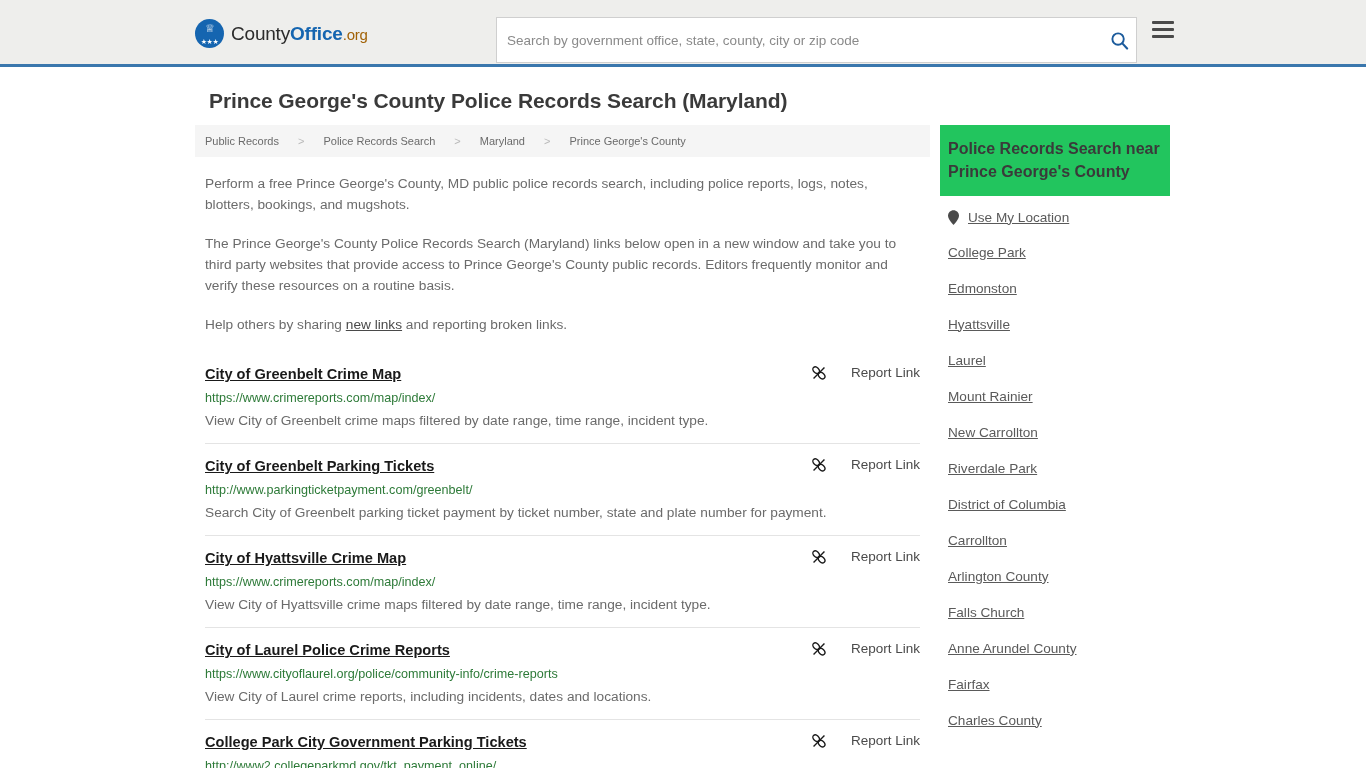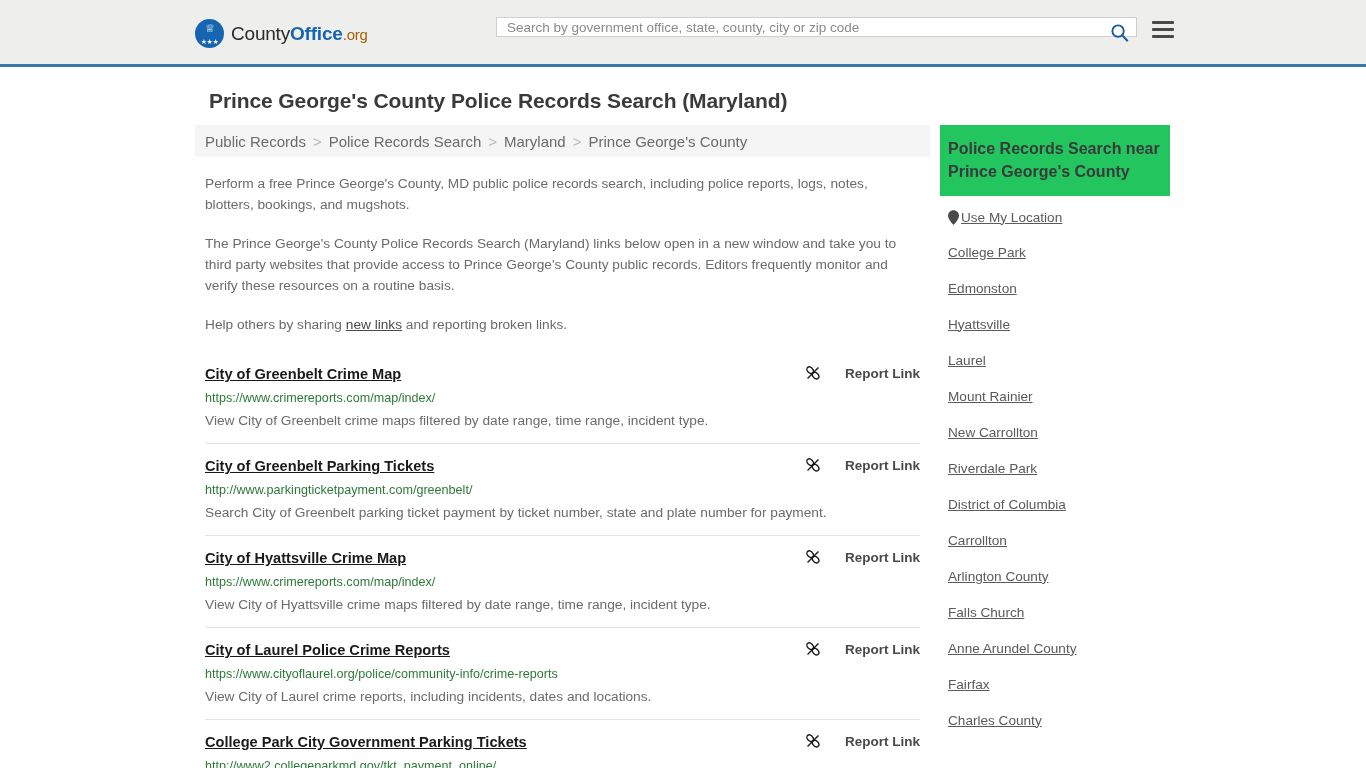--- a/index.html
+++ b/index.html
@@ -67,24 +67,25 @@
   }
   .logo-text .w1 { color: #2b2b2b; }
   .logo-text .w2 { color: #1565b0; font-weight: bold; }
   .logo-text .w3 { color: #a16207; font-size: 15px; }
 
   .search-wrap {
     position: absolute;
     left: 496px;
     top: 17px;
     width: 641px;
-    height: 20px;
+    height: 46px;
     background: #ffffff;
     border: 1px solid #cfcfcf;
     display: flex;
+    align-items: center;
   }
   .search-input {
     flex: 1;
     border: 0;
     outline: 0;
     background: transparent;
     font-family: "Liberation Sans", sans-serif;
     font-size: 13.5px;
     color: #3c3c3c;
     padding: 0 10px;
@@ -136,23 +137,23 @@
     top: 58px;
     width: 735px;
   }
 
   .breadcrumb {
     background: #f5f5f5;
     height: 32px;
     display: flex;
     align-items: center;
     padding-left: 10px;
-    font-size: 15px;
+    font-size: 11px;
     color: #6b6b6b;
-    gap: 0;
+    gap: 12px;
   }
   .breadcrumb a {
     color: #6b6b6b;
     text-decoration: none;
   }
   .breadcrumb .sep {
     color: #b9b9b9;
     margin: 0 7px;
   }
 
@@ -205,25 +206,23 @@
     color: #6b6b6b;
     margin-top: 4px;
     line-height: 21px;
     max-width: 680px;
   }
   .report-link {
     position: absolute;
     right: 0;
     top: 13px;
     display: flex;
-    align-items: center;
     gap: 24px;
     text-decoration: none;
     cursor: pointer;
-    font-weight: bold;
   }
   .result:first-child .report-link { top: 10px; }
   .report-link .rl-text {
     font-size: 13.5px;
     color: #4a4a4a;
   }
   .unlink-icon { display: block; }
 
   
   .sidebar {
@@ -244,21 +243,21 @@
     list-style: none;
     margin: 0;
     padding: 0;
   }
   .sidebar-list li {
     padding: 0;
   }
   .sidebar-link {
     display: flex;
     align-items: center;
-    gap: 2px;
+    gap: 9px;
     height: 36px;
     padding-left: 8px;
     font-size: 13.6px;
     color: #5a5a5a;
     text-decoration: none;
   }
   .sidebar-link .lbl {
     text-decoration: underline;
   }
   .pin-icon { flex: none; display: block; }

